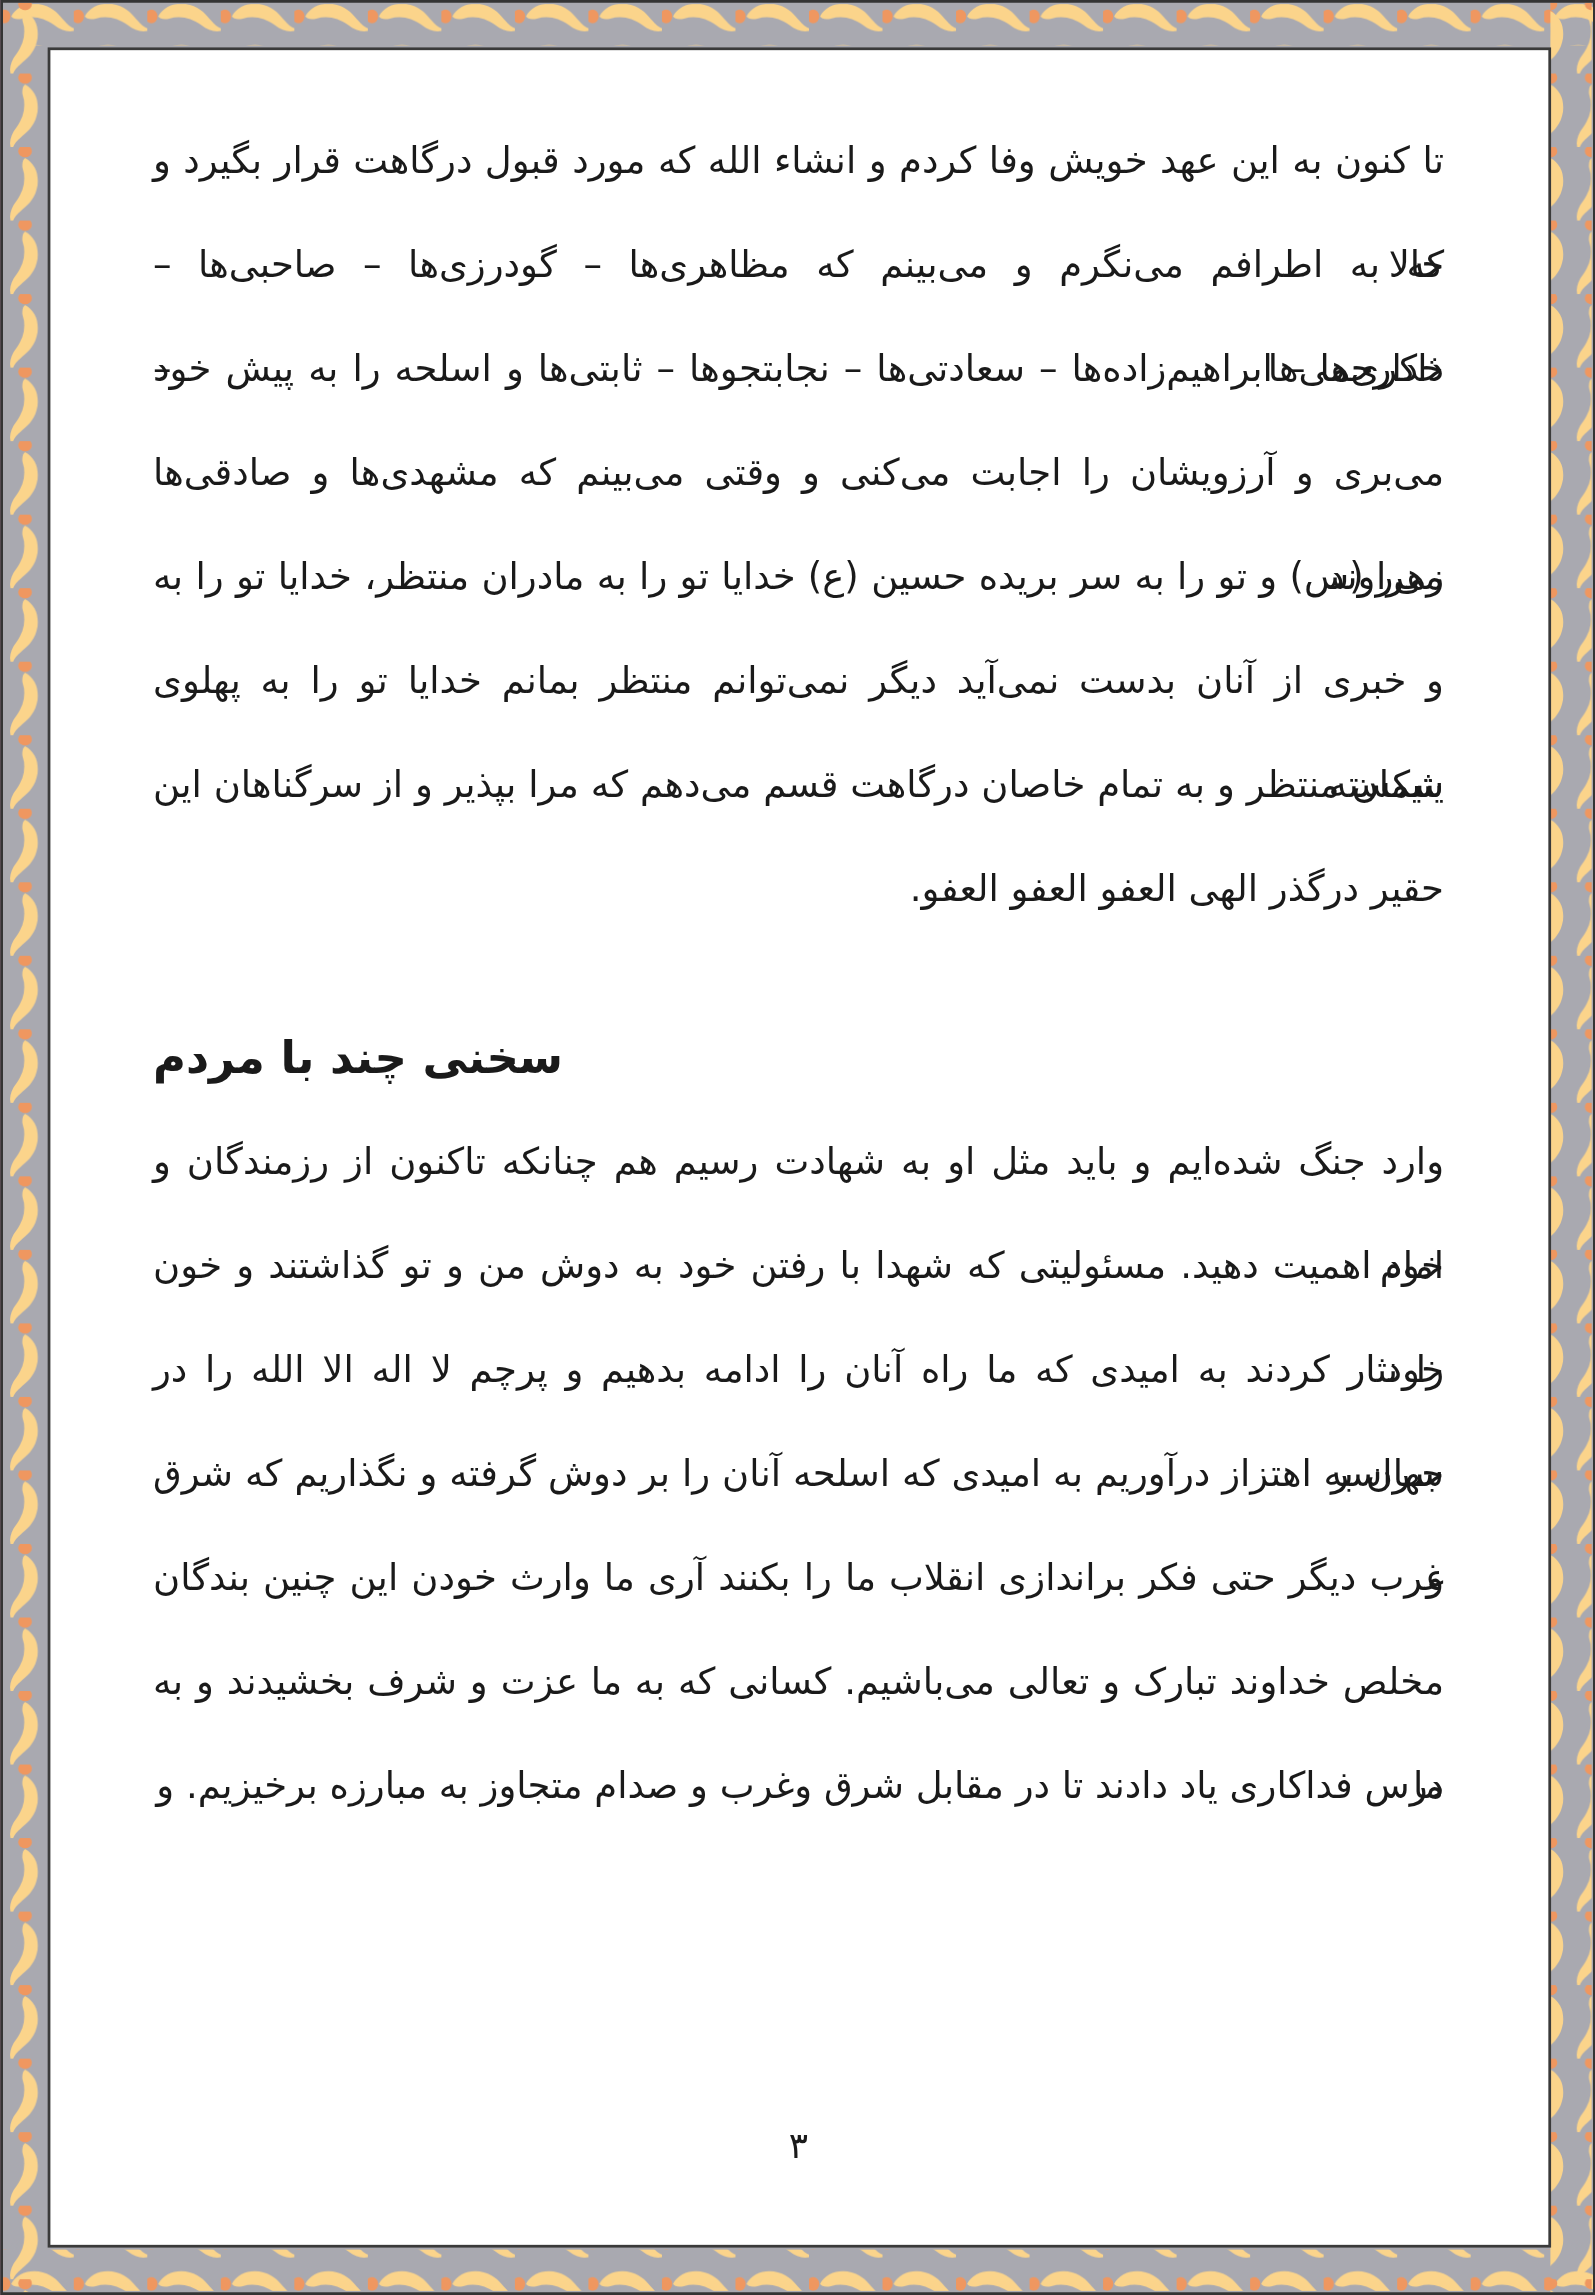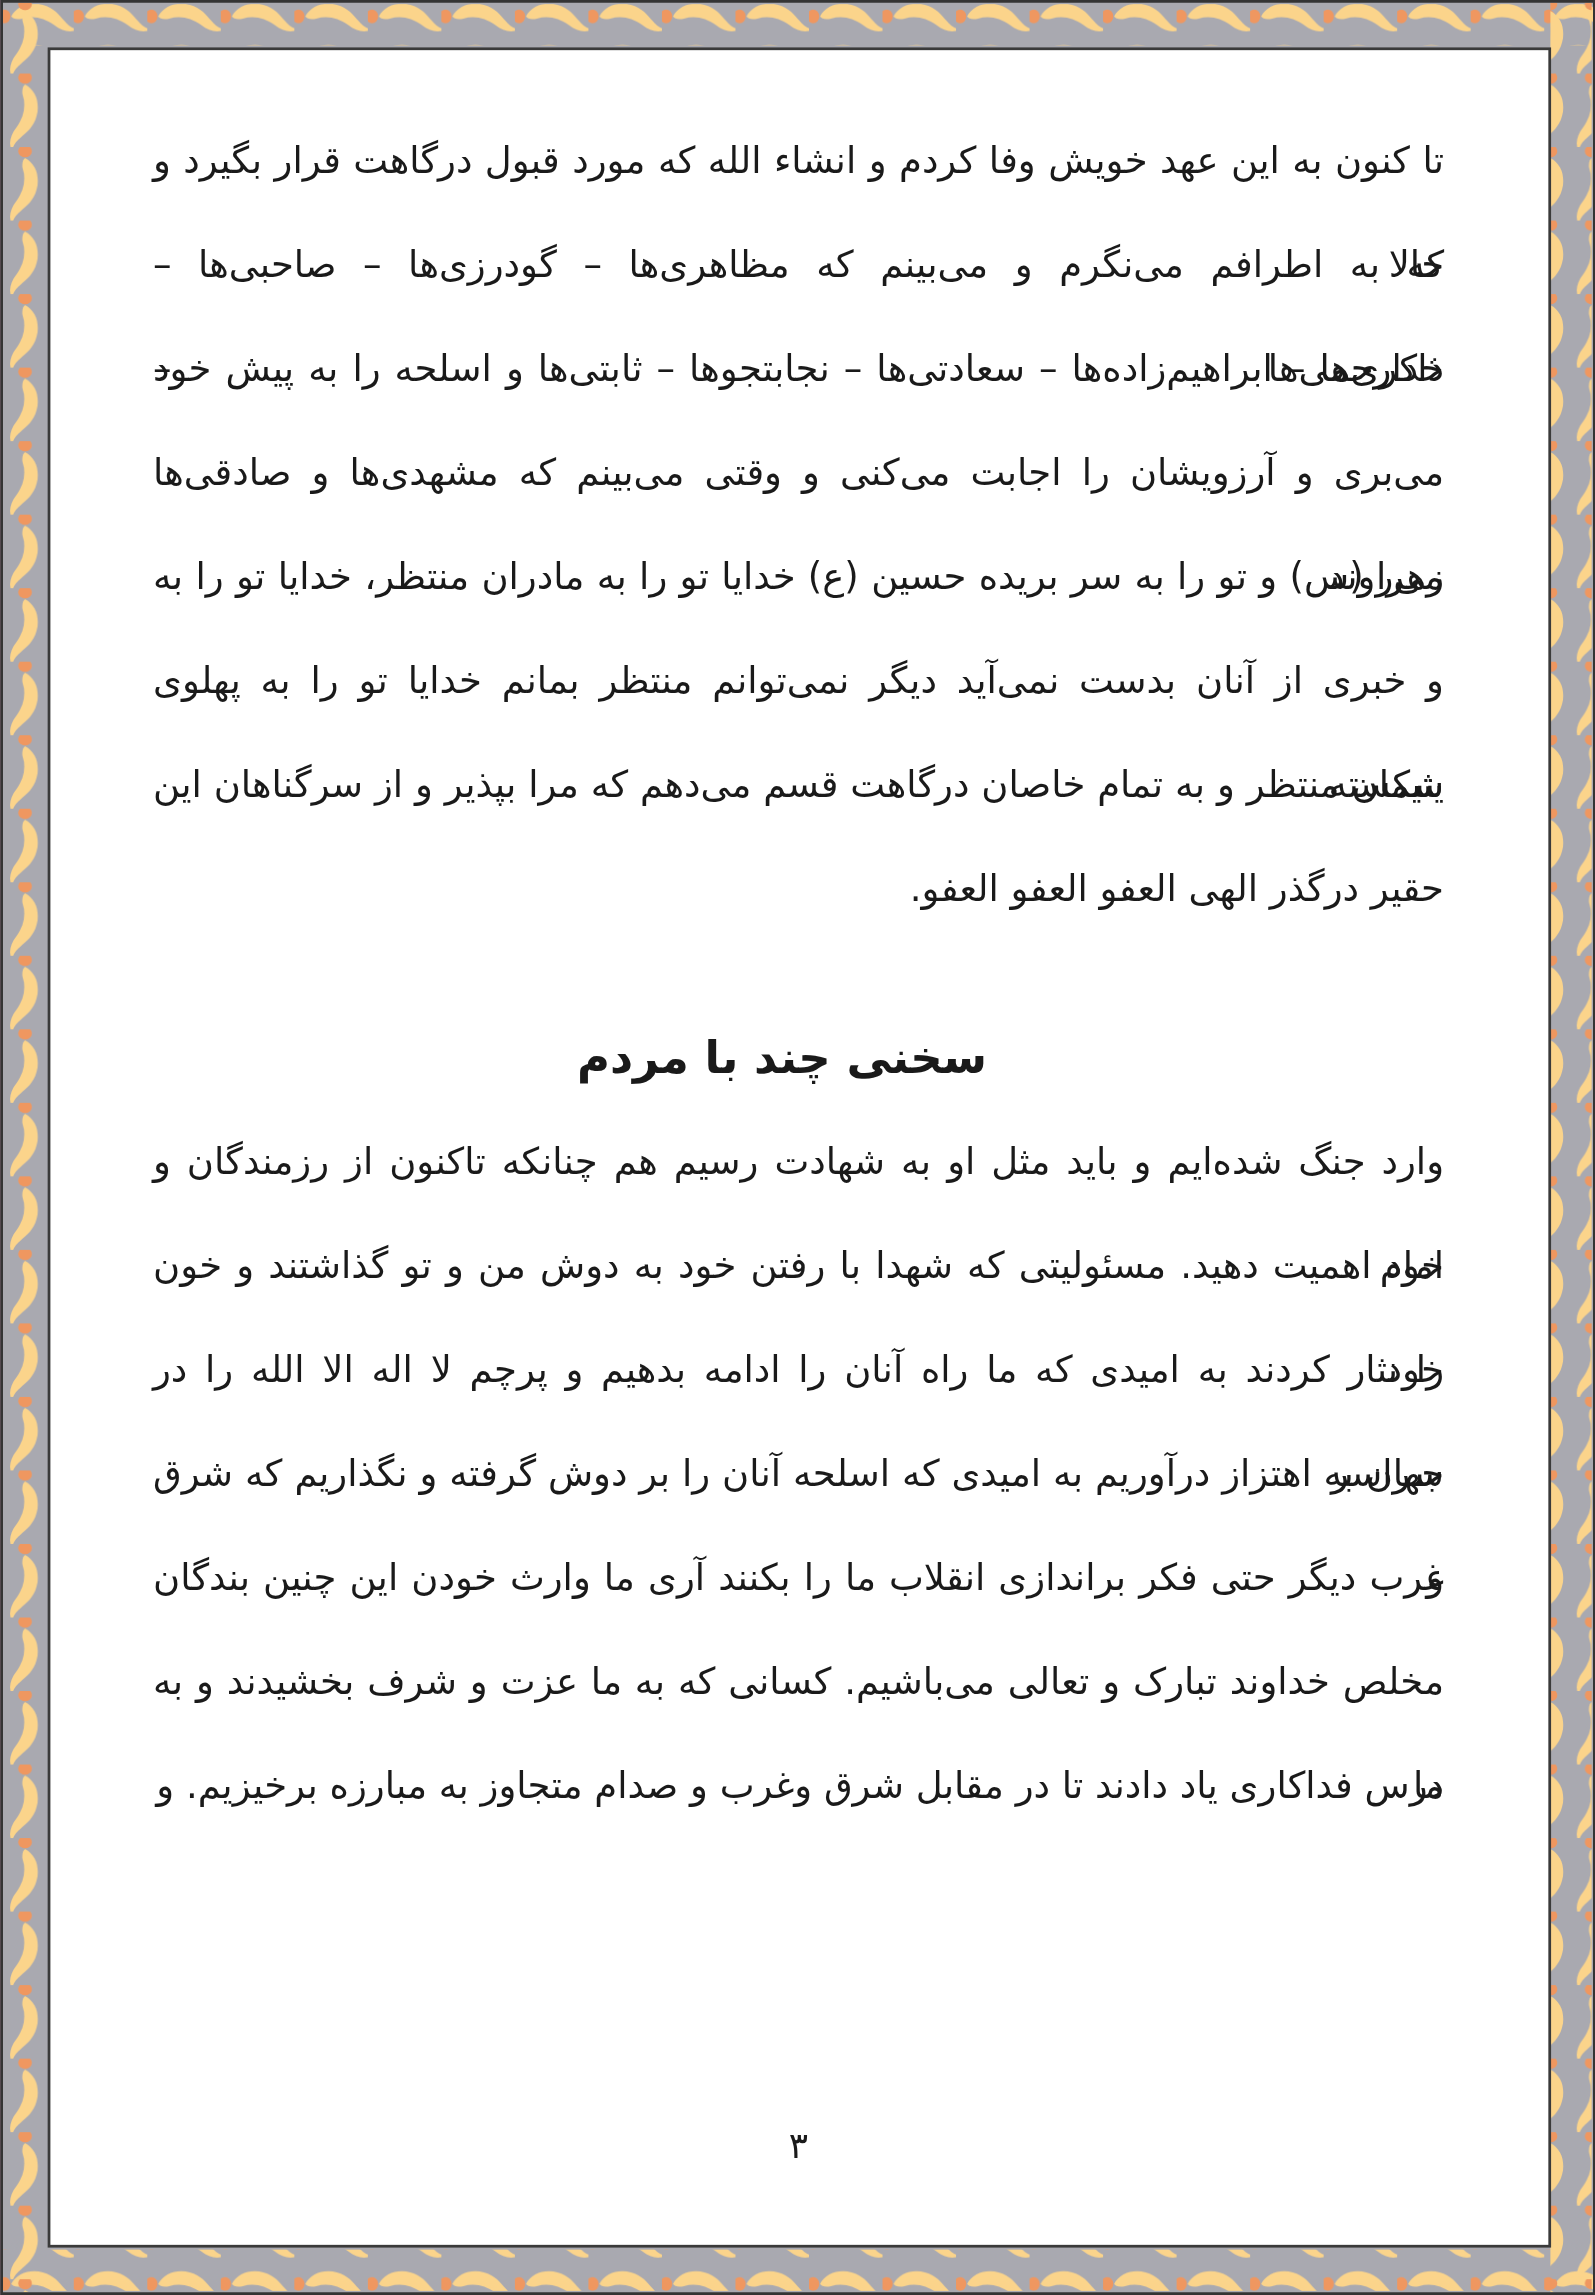--- a/index.html
+++ b/index.html
@@ -15,21 +15,21 @@
   }
   .pline{
     height:104px;line-height:104px;
     text-align:justify;text-align-last:justify;
     white-space:normal;
   }
   .pline.short{text-align:left;text-align-last:right;}
   .heading{
     height:104px;line-height:104px;margin-top:65px;
     font-weight:bold;font-size:45px;
-    text-align:center;padding-right:33px;box-sizing:border-box;
+    text-align:left;padding-right:33px;box-sizing:border-box;
   }
   .page-num{
     position:absolute;left:153px;top:2115px;width:1291px;
     text-align:center;font-size:36px;line-height:62px;
     color:#1a1a1a;direction:rtl;
   }
 </style>
 </head>
 <body>
 

